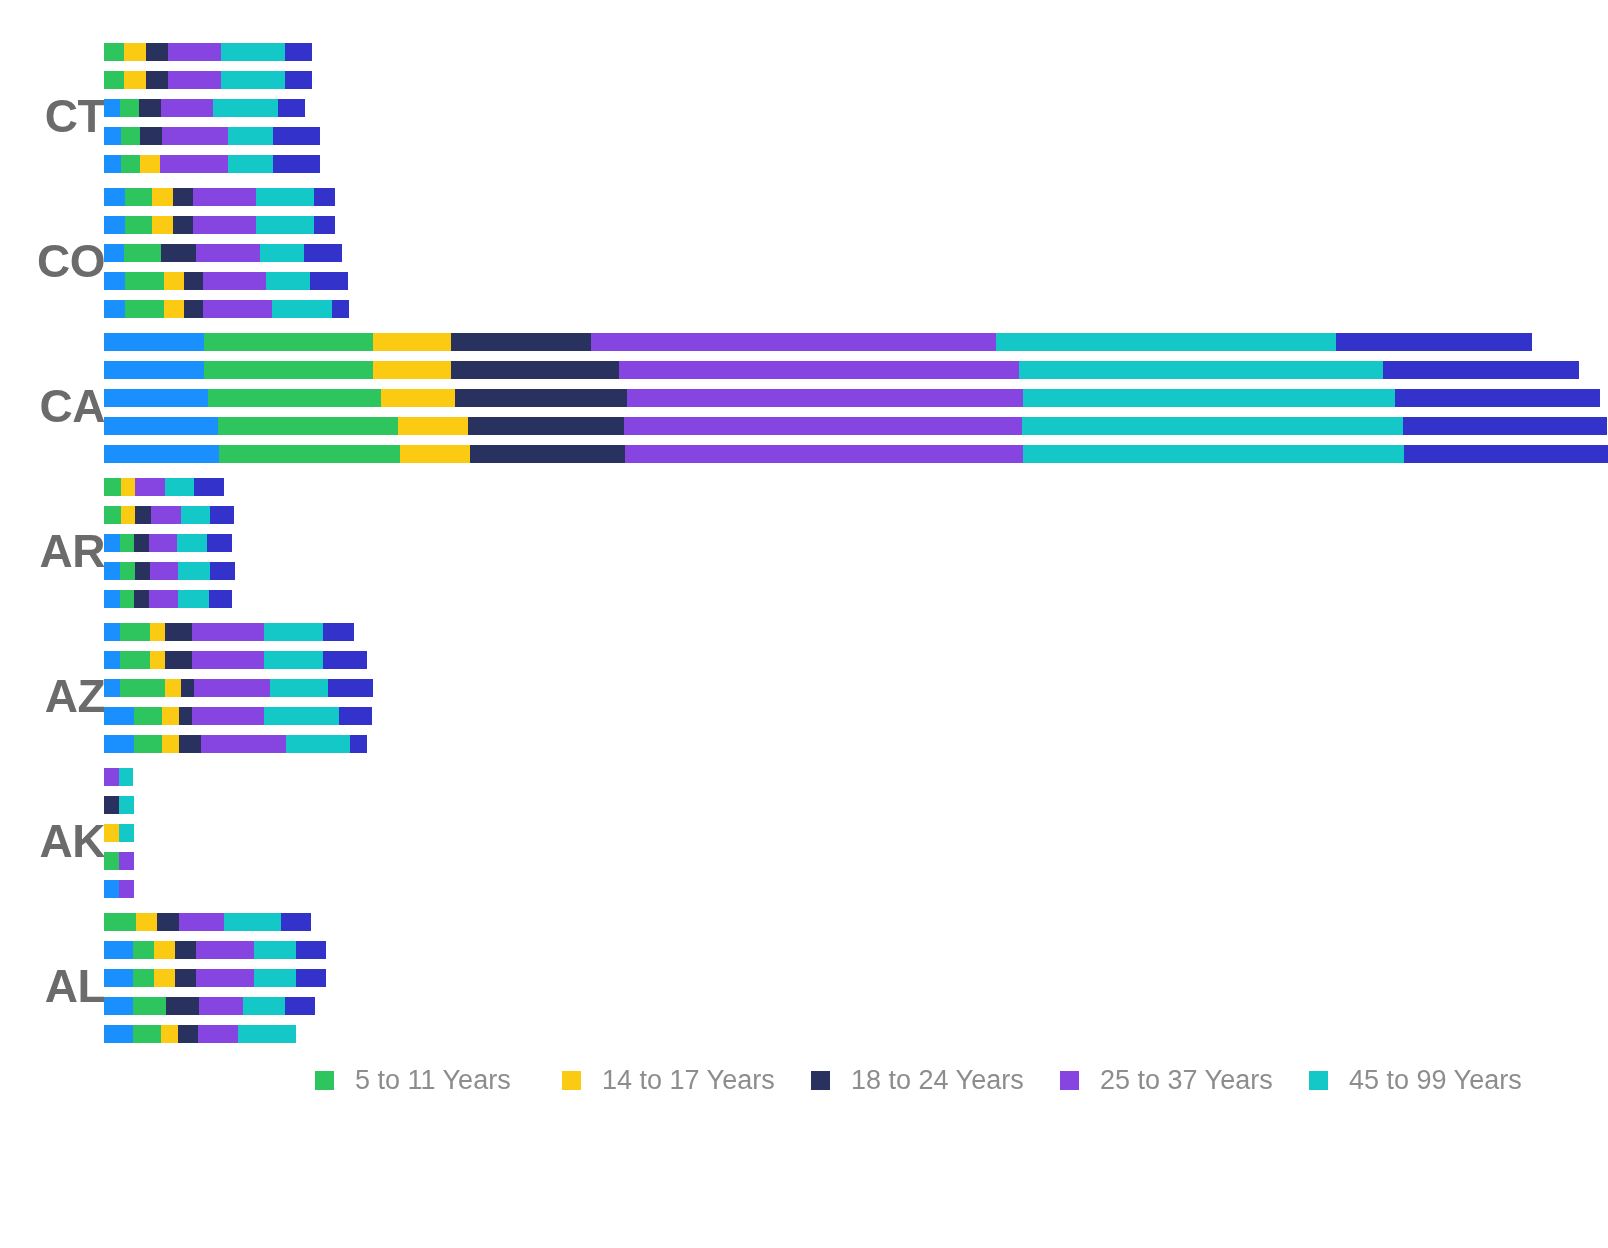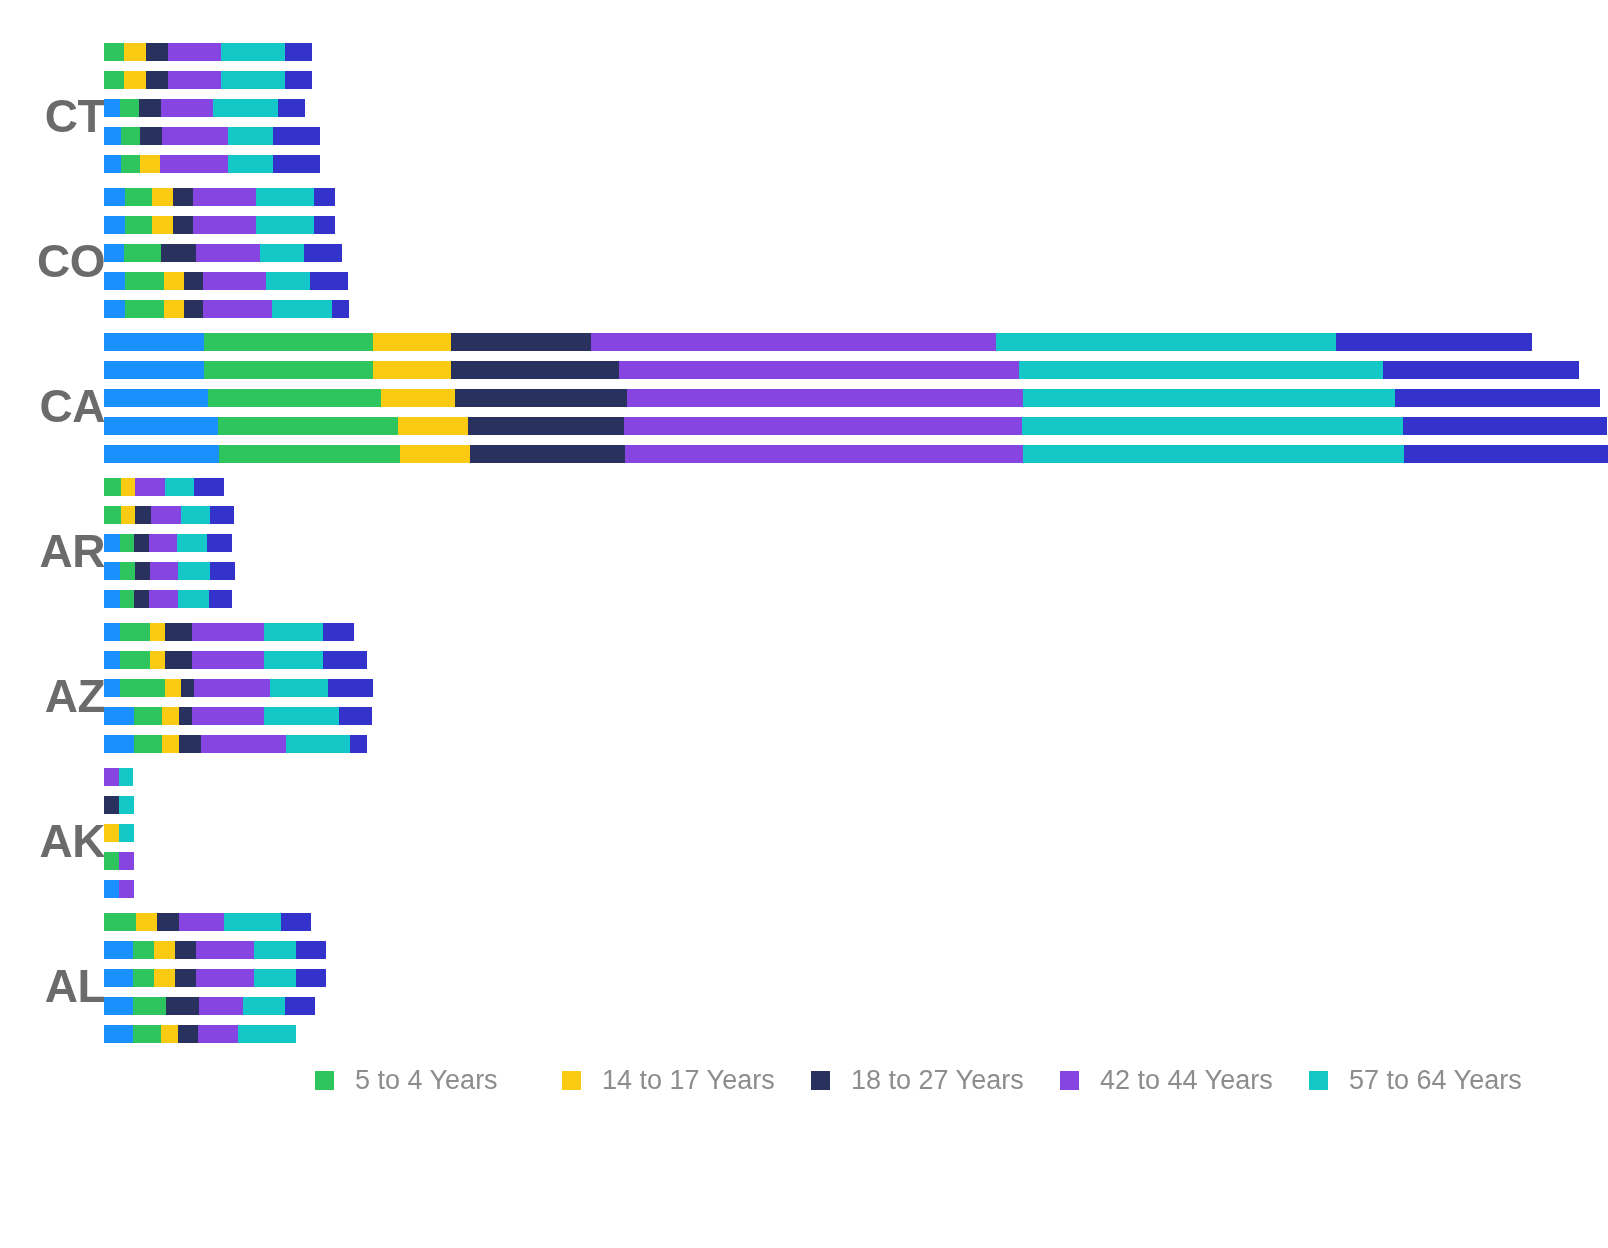--- a/index.html
+++ b/index.html
@@ -395,34 +395,34 @@
           <div class="bar-seg" title="25 to 44 Years" style="left: 94px; width: 40px; background: rgb(134, 69, 224);"></div>
           <div class="bar-seg" title="45 to 64 Years" style="left: 134px; width: 58px; background: rgb(20, 200, 200);"></div>
         </div>
       </div>
     </div>
 
   <div id="legend">
       <div class="legend-row">
         <div class="legend-item" style="left: 237px;">
           <span class="legend-swatch" style="background: rgb(46, 196, 94);"></span>
-          <span class="legend-text">5 to 4 Years</span>
+          <span class="legend-text">5 to 11 Years</span>
         </div>
         <div class="legend-item" style="left: 484px;">
           <span class="legend-swatch" style="background: rgb(251, 203, 20);"></span>
           <span class="legend-text">14 to 17 Years</span>
         </div>
         <div class="legend-item" style="left: 733px;">
           <span class="legend-swatch" style="background: rgb(41, 50, 95);"></span>
-          <span class="legend-text">18 to 27 Years</span>
+          <span class="legend-text">18 to 24 Years</span>
         </div>
         <div class="legend-item" style="left: 982px;">
           <span class="legend-swatch" style="background: rgb(134, 69, 224);"></span>
-          <span class="legend-text">42 to 44 Years</span>
+          <span class="legend-text">25 to 37 Years</span>
         </div>
         <div class="legend-item" style="left: 1231px;">
           <span class="legend-swatch" style="background: rgb(20, 200, 200);"></span>
-          <span class="legend-text">57 to 64 Years</span>
+          <span class="legend-text">45 to 99 Years</span>
         </div>
       </div>
     </div>
 
 </div>
 
 </body></html>

